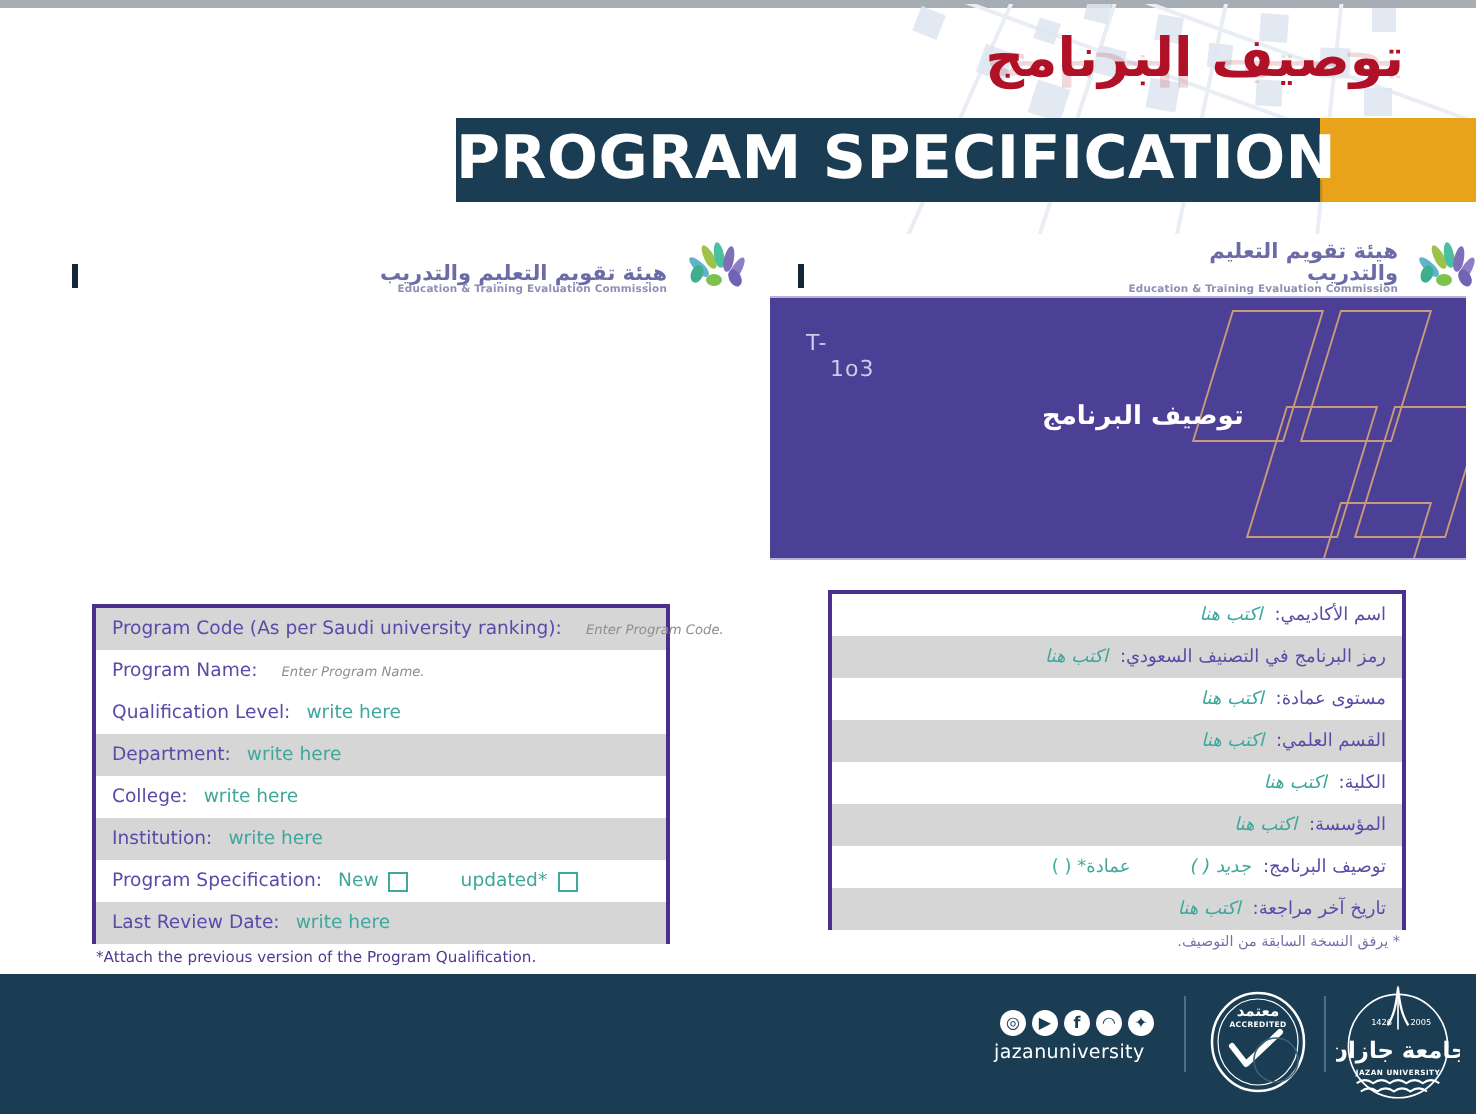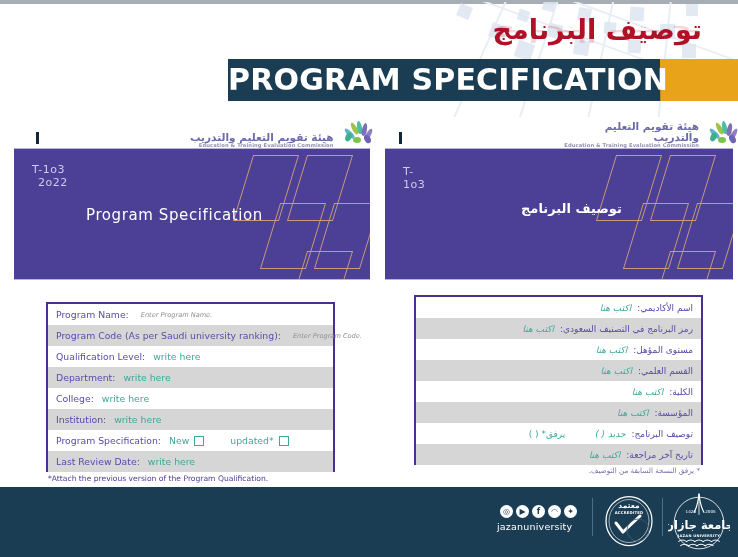--- a/index.html
+++ b/index.html
@@ -169,54 +169,42 @@
       <div class="leaf" style="left:27px;top:6px;background:#8e7ec6;transform:rotate(30deg);"></div>
       <div class="leaf" style="left:5px;top:12px;background:#3fae8e;transform:rotate(-68deg);width:9px;height:6px;border-radius:50%;"></div>
       <div class="leaf" style="left:24px;top:14px;background:#6f63b5;transform:rotate(62deg);width:9px;height:6px;border-radius:50%;"></div>
       <div class="leaf" style="left:14px;top:15px;background:#7cc24d;transform:rotate(0deg);width:8px;height:6px;border-radius:50%;"></div>
     </div>
   </div>
 
   <div class="tick" style="left:36px;top:132px;"></div>
   <div class="tick" style="left:399px;top:132px;"></div>
 
-  <div class="card" style="left:14px;top:148px;width:356px;">
-    <div class="par-wrap">
-      <div class="par" style="left:8px;top:6px;"></div>
-      <div class="par" style="left:62px;top:6px;"></div>
-      <div class="par" style="left:35px;top:54px;"></div>
-      <div class="par" style="left:89px;top:54px;"></div>
-      <div class="par" style="left:62px;top:102px;"></div>
-    </div>
-    <div class="card-code" style="left:18px;top:14px;">T-1o3</div>
-    <div class="card-code" style="left:24px;top:27px;">2o22</div>
-    <div class="card-title-en" style="left:72px;top:57px;">Program Specification</div>
-  </div>
 
   <div class="card" style="left:385px;top:148px;width:348px;">
     <div class="par-wrap">
       <div class="par" style="left:8px;top:6px;"></div>
       <div class="par" style="left:62px;top:6px;"></div>
       <div class="par" style="left:35px;top:54px;"></div>
       <div class="par" style="left:89px;top:54px;"></div>
       <div class="par" style="left:62px;top:102px;"></div>
     </div>
     <div class="card-code" style="left:18px;top:16px;">T-</div>
-    <div class="card-code" style="left:18px;top:29px;">1o3</div>
+    <div class="card-code" style="left:30px;top:29px;">1o3</div>
     <div class="card-title-ar" style="left:136px;top:52px;">توصيف البرنامج</div>
   </div>
 
   <div class="form" style="left:46px;top:302px;width:289px;height:170px;">
+    <div class="frow alt">
+      <span class="lbl">Program Code (As per Saudi university ranking):</span>
+      <span class="ph">Enter Program Code.</span>
+    </div>
     <div class="frow">
       <span class="lbl">Program  Name:</span>
       <span class="ph">Enter Program Name.</span>
-    </div>
-    <div class="frow alt">
-      <span class="lbl">Program Code (As per Saudi university ranking):</span>
-      <span class="ph">Enter Program Code.</span>
     </div>
     <div class="frow">
       <span class="lbl">Qualification Level:</span>
       <span class="val">write here</span>
     </div>
     <div class="frow alt">
       <span class="lbl">Department:</span>
       <span class="val">write here</span>
     </div>
     <div class="frow">
@@ -244,39 +232,39 @@
   <div class="form" style="left:414px;top:295px;width:289px;height:170px;">
     <div class="frow frow-rtl">
       <span class="lbl-ar">اسم الأكاديمي:</span>
       <span class="val-ar">اكتب هنا</span>
     </div>
     <div class="frow frow-rtl alt">
       <span class="lbl-ar">رمز البرنامج في التصنيف السعودي:</span>
       <span class="val-ar">اكتب هنا</span>
     </div>
     <div class="frow frow-rtl">
-      <span class="lbl-ar">مستوى المؤهل:</span>
+      <span class="lbl-ar">مستوى عمادة:</span>
       <span class="val-ar">اكتب هنا</span>
     </div>
     <div class="frow frow-rtl alt">
       <span class="lbl-ar">القسم العلمي:</span>
       <span class="val-ar">اكتب هنا</span>
     </div>
     <div class="frow frow-rtl">
       <span class="lbl-ar">الكلية:</span>
       <span class="val-ar">اكتب هنا</span>
     </div>
     <div class="frow frow-rtl alt">
       <span class="lbl-ar">المؤسسة:</span>
       <span class="val-ar">اكتب هنا</span>
     </div>
     <div class="frow frow-rtl">
       <span class="lbl-ar">توصيف البرنامج:</span>
       <span class="val-ar">جديد (   )</span>
-      <span class="opt-ar">يرفق* (   )</span>
+      <span class="opt-ar">عمادة* (   )</span>
     </div>
     <div class="frow frow-rtl alt">
       <span class="lbl-ar">تاريخ آخر مراجعة:</span>
       <span class="val-ar">اكتب هنا</span>
     </div>
   </div>
   <div class="note-ar" style="right:38px;top:466px;">* يرفق النسخة السابقة من التوصيف.</div>
 
   <div class="footer"></div>
   <div class="footer-ar">عمادة التطوير الأكاديمي</div>

